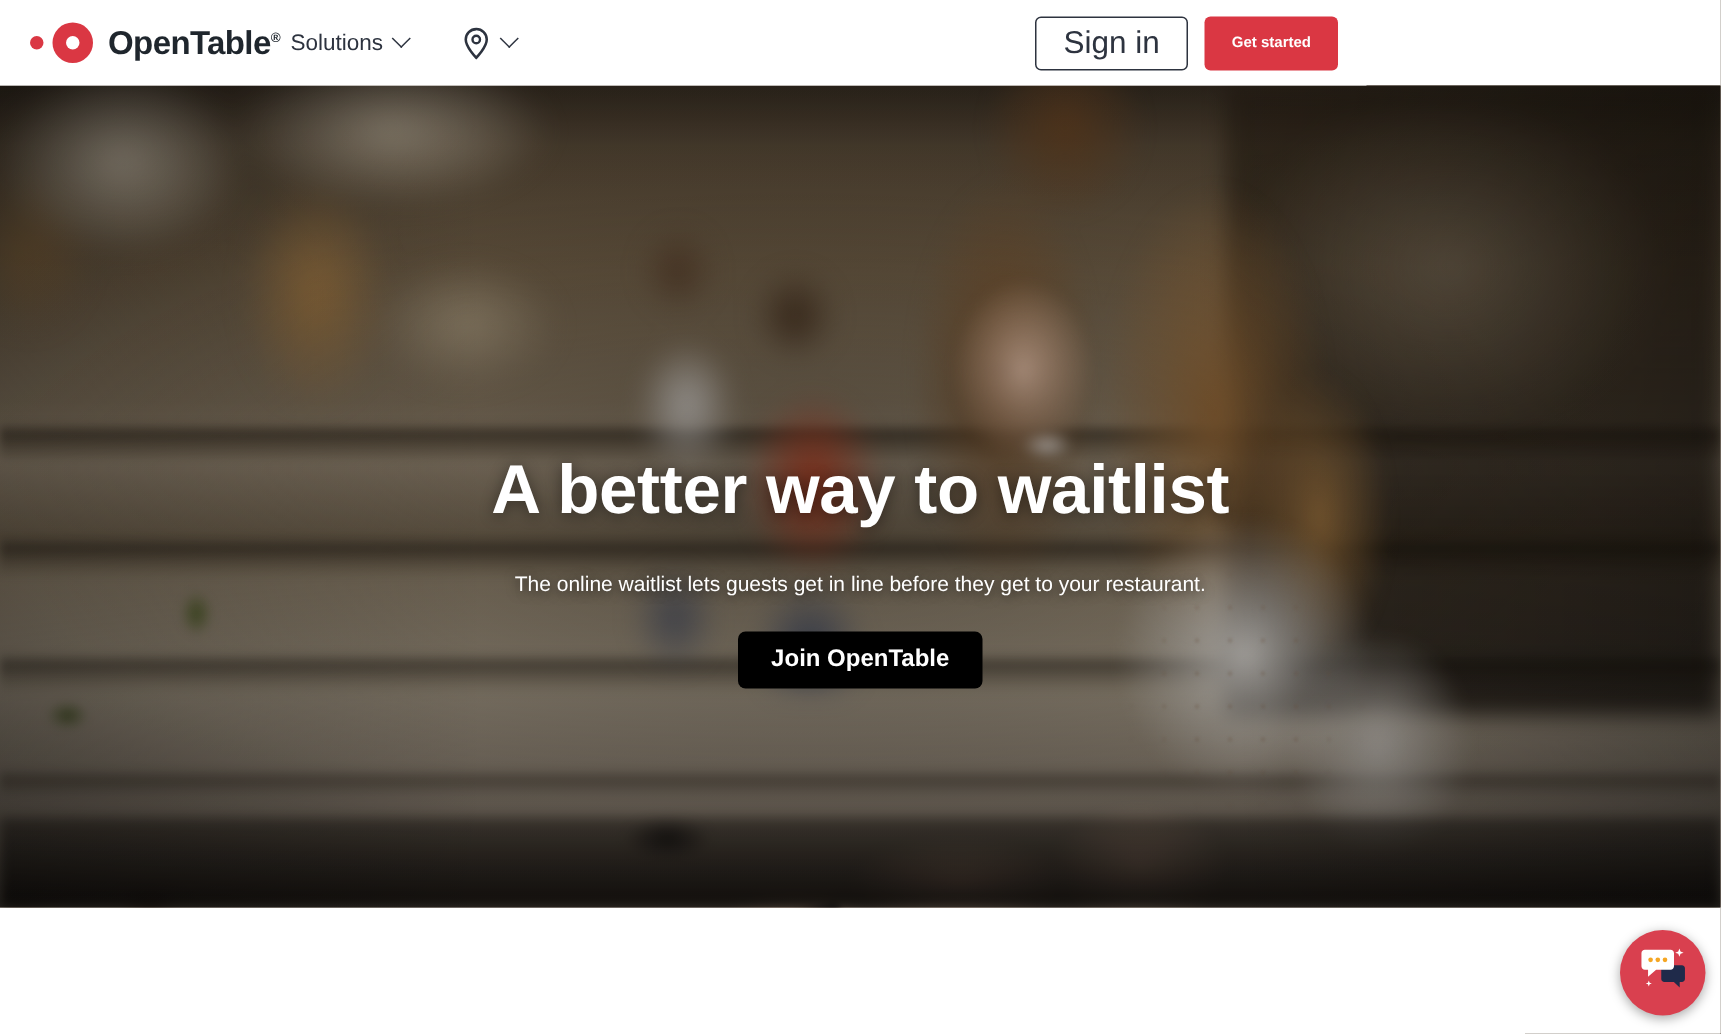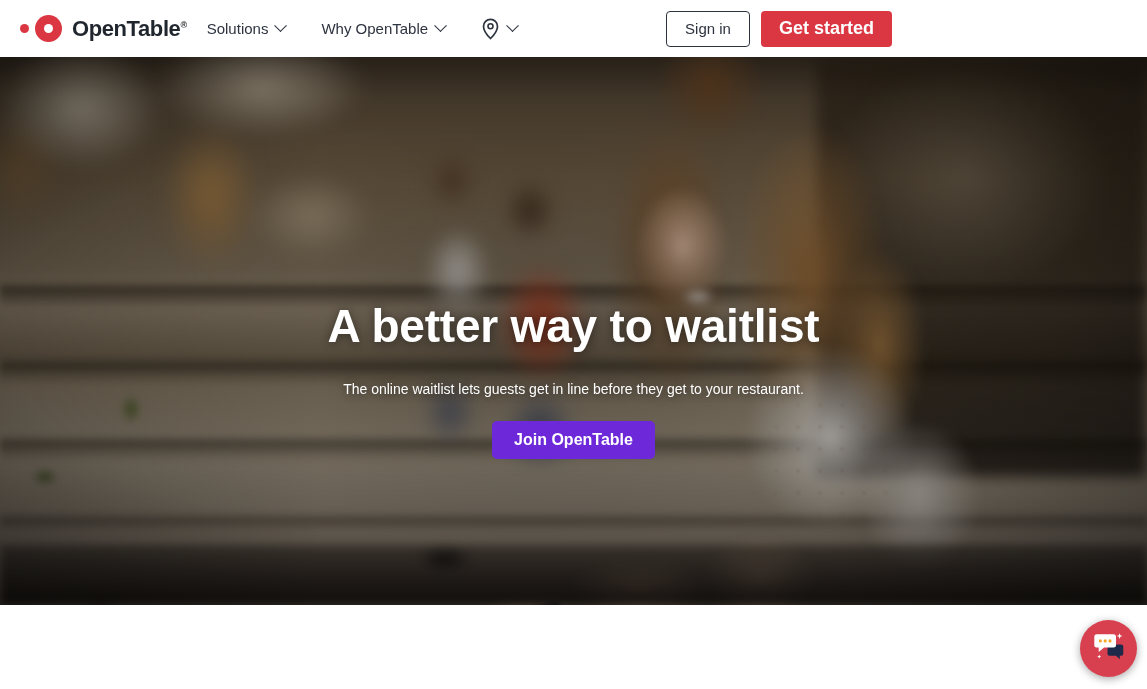--- a/index.html
+++ b/index.html
@@ -38,21 +38,21 @@
     content:""; width:9px; height:9px; border-radius:50%; background:#fff;
   }
   .logo-text{
     font-size:22px; font-weight:bold; color:#1F262D;
     letter-spacing:-.4px; position:relative;
   }
   .logo-reg{ font-size:9px; vertical-align:super; font-weight:bold; }
 
   .nav-links{
     display:flex; align-items:center;
-    margin-left:20px; height:57px;
+    margin-left:7px; height:57px;
   }
   .nav-item{
     display:flex; align-items:center;
     font-size:15px; color:#2D333F;
     padding:0 18px; height:57px;
     cursor:pointer; white-space:nowrap;
   }
   .nav-item:first-child{ padding-left:0; }
   .chev{
     display:inline-block; margin-left:8px;
@@ -63,27 +63,27 @@
   }
   .pin-icon{ display:flex; align-items:center; }
 
   .nav-right{
     margin-left:auto; display:flex; align-items:center;
     margin-right:19px; gap:11px;
   }
   .btn-signin{
     border:1px solid #2D333F;
     background:#fff; color:#2D333F;
-    font-size:15px; font-family:"Liberation Sans", sans-serif;
+    font-size:21px; font-family:"Liberation Sans", sans-serif;
     padding:0 18px; height:36px; border-radius:4px;
     cursor:pointer;
   }
   .btn-getstarted{
     border:none; background:#DA3743; color:#fff;
-    font-size:18px; font-weight:bold;
+    font-size:10px; font-weight:bold;
     font-family:"Liberation Sans", sans-serif;
     padding:0 18px; height:36px; border-radius:4px;
     cursor:pointer;
   }
 
   
   .hero{
     position:absolute; top:57px; left:0;
     width:1147px; height:548px;
     overflow:hidden;
@@ -269,21 +269,21 @@
     text-align:center;
   }
   .hero-sub{
     margin-top:32px;
     font-size:14px; color:#ffffff;
     text-shadow:0 1px 8px rgba(0,0,0,.6);
     text-align:center;
   }
   .hero-cta{
     margin-top:24px;
-    border:none; background:#6d28d9; color:#fff;
+    border:none; background:#000000; color:#fff;
     font-size:16px; font-weight:bold;
     font-family:"Liberation Sans", sans-serif;
     padding:0 22px; height:38px; border-radius:5px;
     cursor:pointer;
   }
 
   
   .chat-widget{
     position:absolute; right:10px; bottom:12px;
     width:57px; height:57px; border-radius:50%;
@@ -304,24 +304,20 @@
     <span class="logo-text"><span>OpenTable</span><span class="logo-reg">®</span></span>
   </a>
 
   <nav class="nav-links">
 
     <div class="nav-item">
       <span>Solutions</span>
       <i class="chev"></i>
     </div>
 
-    <div class="nav-item">
-      <span>Why OpenTable</span>
-      <i class="chev"></i>
-    </div>
 
 
 
     <div class="nav-item">
       <span class="pin-icon">
         <svg width="19" height="22" viewBox="0 0 19 22" fill="none">
           <path d="M9.5 1.4c-3.9 0-7 3.1-7 7 0 5.1 7 12.1 7 12.1s7-7 7-12.1c0-3.9-3.1-7-7-7z" stroke="#2D333F" stroke-width="1.7" fill="none"></path>
           <circle cx="9.5" cy="8.3" r="2.5" stroke="#2D333F" stroke-width="1.6" fill="none"></circle>
         </svg>
       </span>

